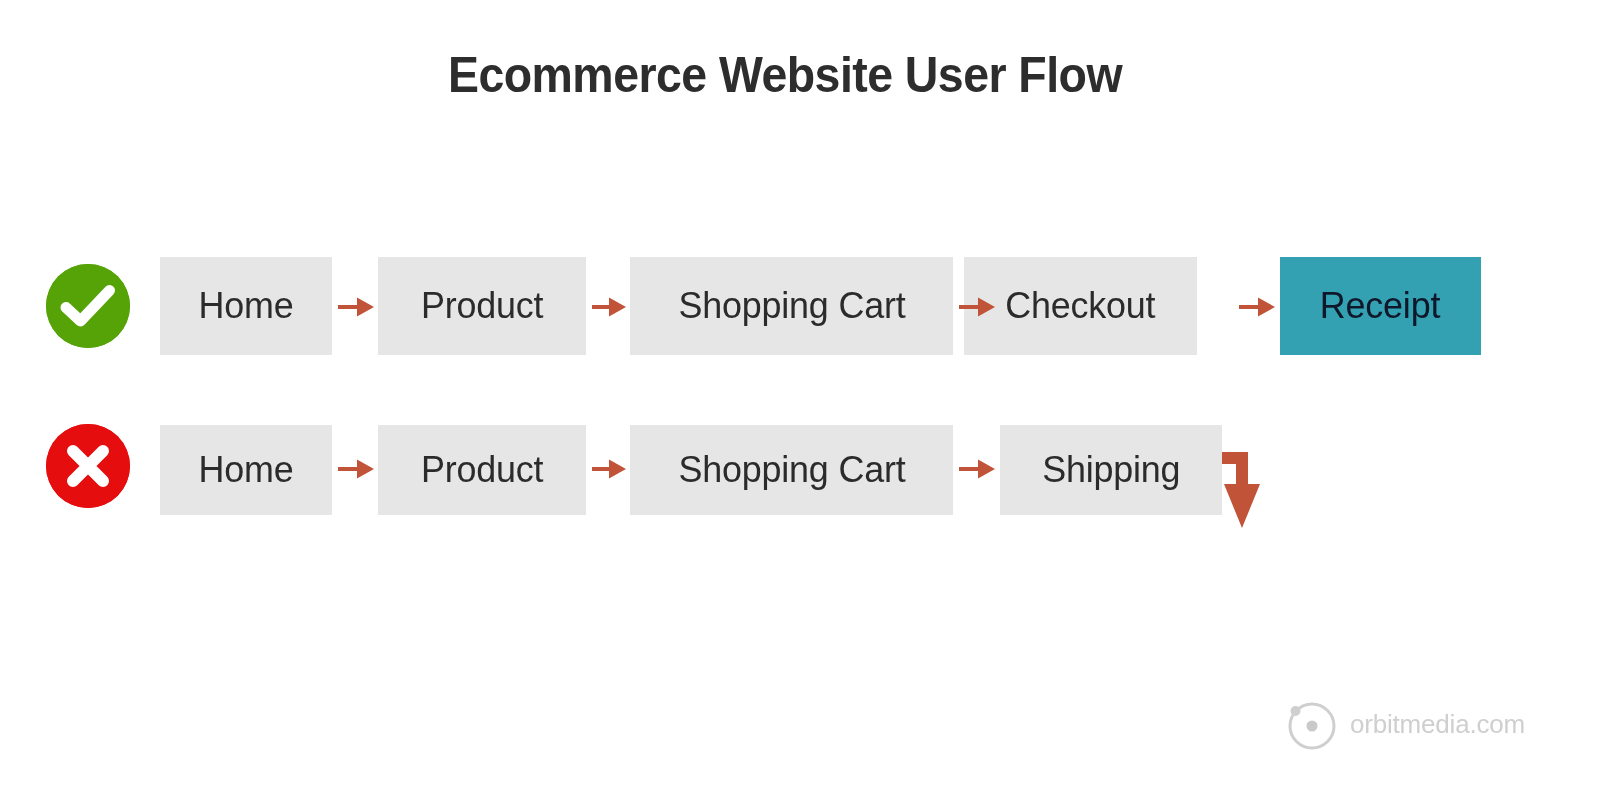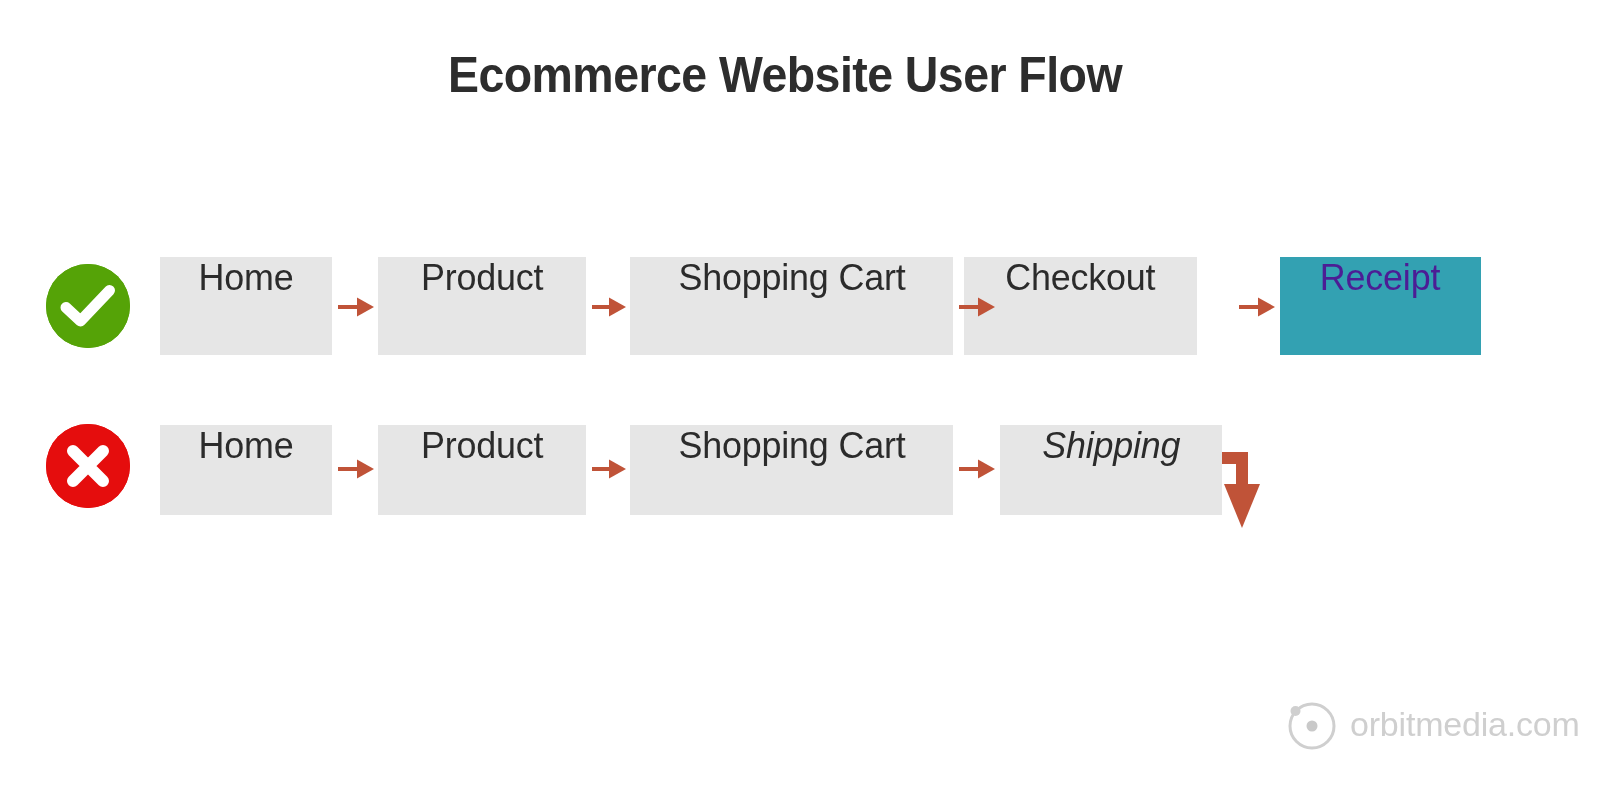--- a/index.html
+++ b/index.html
@@ -56,34 +56,35 @@
     background: #e50d0d;
   }
   .badge svg { display: block; }
 
   
   .step {
     position: absolute;
     background: #e6e6e6;
     color: #2b2b2b;
     display: flex;
+    align-items: center;
     justify-content: center;
     font-family: "Liberation Sans", sans-serif;
     font-size: 37px;
     font-weight: 400;
     letter-spacing: -0.2px;
     white-space: nowrap;
   }
   .step-label {
     transform: scaleX(0.97);
     transform-origin: center;
   }
   .step.accent {
     background: #33a1b2;
-    color: #4c1d95;
+    color: #0f172a;
   }
 
   
   .arrow {
     position: absolute;
     height: 26px;
   }
   .arrow svg { display: block; }
 
   
@@ -99,21 +100,21 @@
     position: absolute;
     left: 1284px;
     top: 696px;
     display: flex;
     align-items: center;
     gap: 10px;
   }
   .logo-mark { display: block; }
   .logo-text {
     font-family: "Liberation Sans", sans-serif;
-    font-size: 34px;
+    font-size: 26px;
     font-weight: 400;
     color: #cfcfcf;
     letter-spacing: -0.2px;
     line-height: 34px;
     white-space: nowrap;
   }
 </style>
 </head>
 <body>
 
@@ -193,21 +194,21 @@
     </div>
     <div class="step" style="left: 160px; top: 425px; width: 172px; height: 90px;">
       <span class="step-label">Home</span>
     </div>
     <div class="step" style="left: 378px; top: 425px; width: 208px; height: 90px;">
       <span class="step-label">Product</span>
     </div>
     <div class="step" style="left: 630px; top: 425px; width: 323px; height: 90px;">
       <span class="step-label">Shopping Cart</span>
     </div>
-    <div class="step" style="left: 1000px; top: 425px; width: 222px; height: 90px; font-style: italic;">
+    <div class="step" style="left: 1000px; top: 425px; width: 222px; height: 90px;">
       <span class="step-label">Shipping</span>
     </div>
     <div class="arrow" style="left: 338px; top: 456px; width: 36px;">
       <svg width="36" height="26" viewBox="0 0 36 26">
         <rect x="0" y="11" width="21" height="4" fill="#c05338"></rect>
         <polygon points="19,3.5 36,13 19,22.5" fill="#c05338"></polygon>
       </svg>
     </div>
     <div class="arrow" style="left: 592px; top: 456px; width: 34px;">
       <svg width="34" height="26" viewBox="0 0 34 26">

